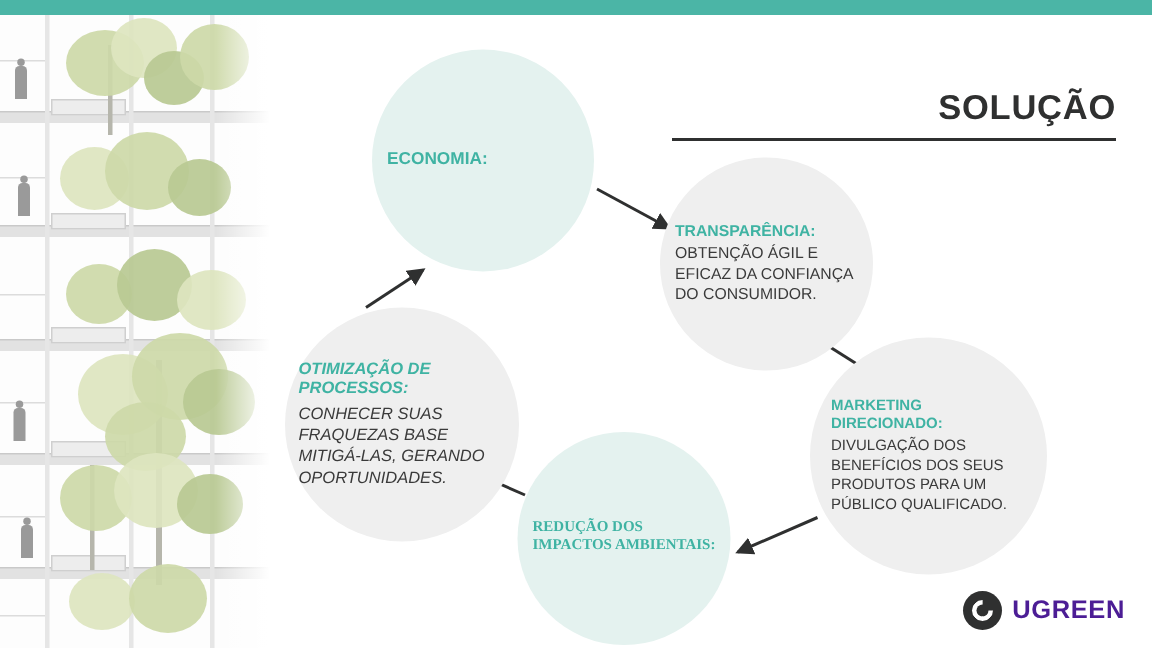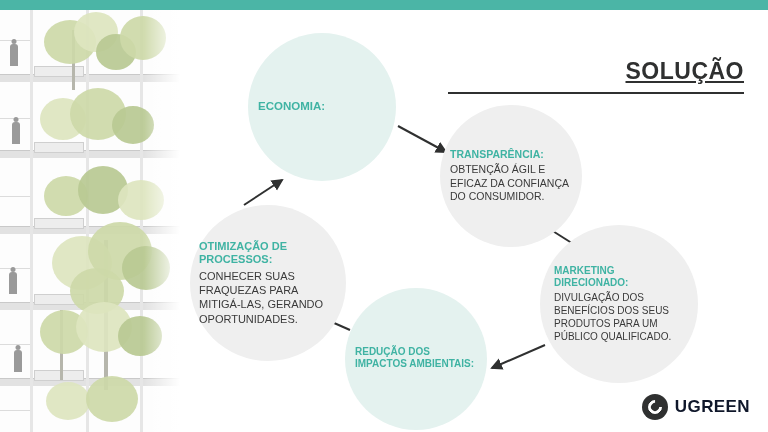--- a/index.html
+++ b/index.html
@@ -105,21 +105,20 @@
   .title {
     position: absolute;
     right: 24px;
     top: 58px;
     width: 300px;
     text-align: right;
     font-size: 23px;
     font-weight: bold;
     letter-spacing: .5px;
     color: #2f3030;
-    text-decoration: underline;
   }
   .title-rule {
     position: absolute;
     right: 24px;
     top: 92px;
     width: 296px;
     height: 2px;
     background: #2f3030;
   }
 
@@ -154,23 +153,23 @@
   #b-otimizacao   { left: 190px; top: 205px; width: 156px; height: 156px; }
   #b-reducao      { left: 345px; top: 288px; width: 142px; height: 142px; }
 
   #b-economia .head, #b-economia .body { font-size: 11.5px; }
   #b-economia .inner { width: 128px; }
   #b-transp .head, #b-transp .body { font-size: 10.5px; }
   #b-transp .inner { width: 122px; }
   #b-marketing .head, #b-marketing .body { font-size: 10px; }
   #b-marketing .inner { width: 130px; }
   #b-otimizacao .head, #b-otimizacao .body { font-size: 11px; }
-  #b-otimizacao .inner { width: 138px; }
+  #b-otimizacao .inner { width: 138px; font-style: italic; }
   #b-reducao .head, #b-reducao .body { font-size: 10px; }
-  #b-reducao .inner { width: 122px; }
+  #b-reducao .inner { width: 122px; font-family: Liberation Serif, serif; }
 
   
   .arrows {
     position: absolute;
     top: 0; left: 0;
     width: 768px; height: 432px;
     pointer-events: none;
   }
 
   
@@ -196,21 +195,21 @@
     border-radius: 50%;
     border: 3px solid #ffffff;
     border-right-color: transparent;
     box-sizing: border-box;
     transform: rotate(-45deg);
   }
   .logo-text {
     font-size: 17px;
     font-weight: bold;
     letter-spacing: .4px;
-    color: #0f172a;
+    color: #4c1d95;
   }
 </style>
 </head>
 <body>
 
 <div id="slide">
 
   <div class="top-bar"></div>
 
   <div class="illustration">
@@ -314,21 +313,21 @@
 
   <div class="bubble b-teal" id="b-reducao">
     <div class="inner">
       <div class="head">REDUÇÃO DOS IMPACTOS AMBIENTAIS:</div>
     </div>
   </div>
 
   <div class="bubble b-gray" id="b-otimizacao">
     <div class="inner">
       <div class="head">OTIMIZAÇÃO DE PROCESSOS:</div>
-      <div class="body">CONHECER SUAS FRAQUEZAS PARA MITIGÁ-LAS, GERANDO OPORTUNIDADES.</div>
+      <div class="body">CONHECER SUAS FRAQUEZAS BASE MITIGÁ-LAS, GERANDO OPORTUNIDADES.</div>
     </div>
   </div>
 
   <div class="logo">
     <div class="logo-mark"></div>
     <div class="logo-text">UGREEN</div>
   </div>
 
 </div>
 

